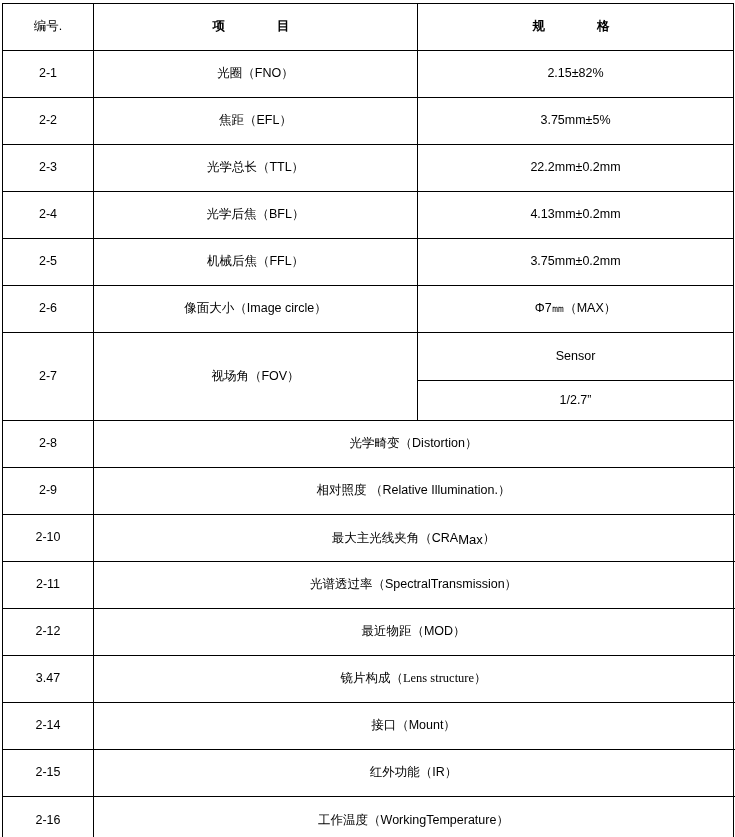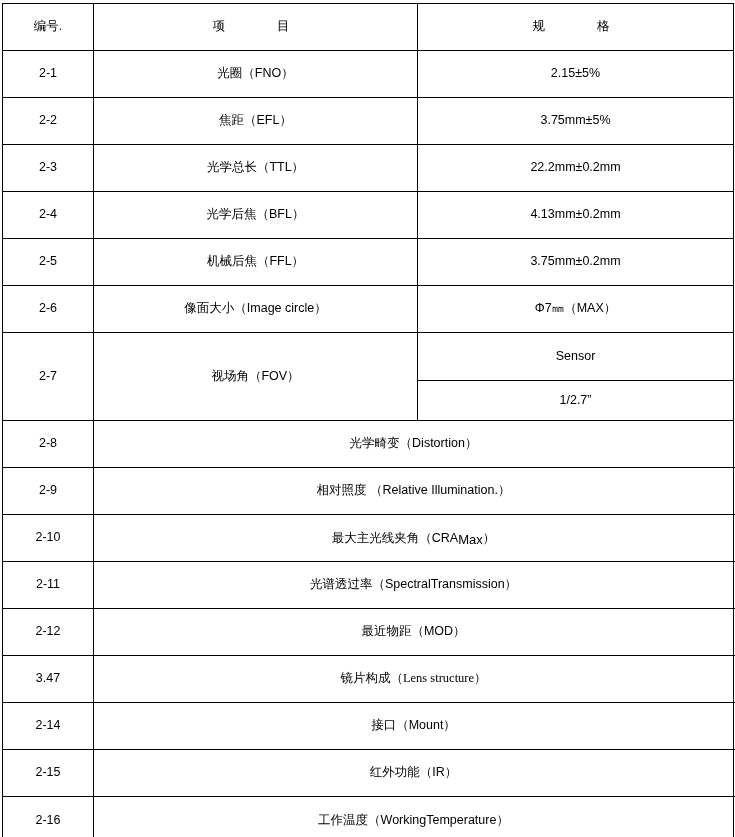--- a/index.html
+++ b/index.html
@@ -33,20 +33,21 @@
   col.c-spec  { width: 316px; }
 
   .r-head td {
     height: 46px;
     text-align: center;
     font-size: 14px;
   }
   .head-spaced {
     letter-spacing: 9px;
     padding-left: 9px;
+    font-weight: bold;
   }
   .row td { height: 46px; border-radius: 20px; }
   .cell-no {
     text-align: center;
     font-size: 12.5px;
   }
   .cell-item { padding-left: 14px; margin-left: 48px; }
   .cell-spec { padding-left: 8px; }
 
   
@@ -79,21 +80,21 @@
   <tbody>
     <tr class="r-head">
       <td>编号.</td>
       <td class="head-spaced">项　　目</td>
       <td class="head-spaced">规　　格</td>
     </tr>
 
     <tr class="row">
       <td class="cell-no">2-1</td>
       <td class="cell-item">光圈（FNO）</td>
-      <td class="cell-spec">2.15±5%</td>
+      <td class="cell-spec">2.15±82%</td>
     </tr>
     <tr class="row">
       <td class="cell-no">2-2</td>
       <td class="cell-item">焦距（EFL）</td>
       <td class="cell-spec">3.75mm±5%</td>
     </tr>
     <tr class="row">
       <td class="cell-no">2-3</td>
       <td class="cell-item">光学总长（TTL）</td>
       <td class="cell-spec">22.2mm±0.2mm</td>

